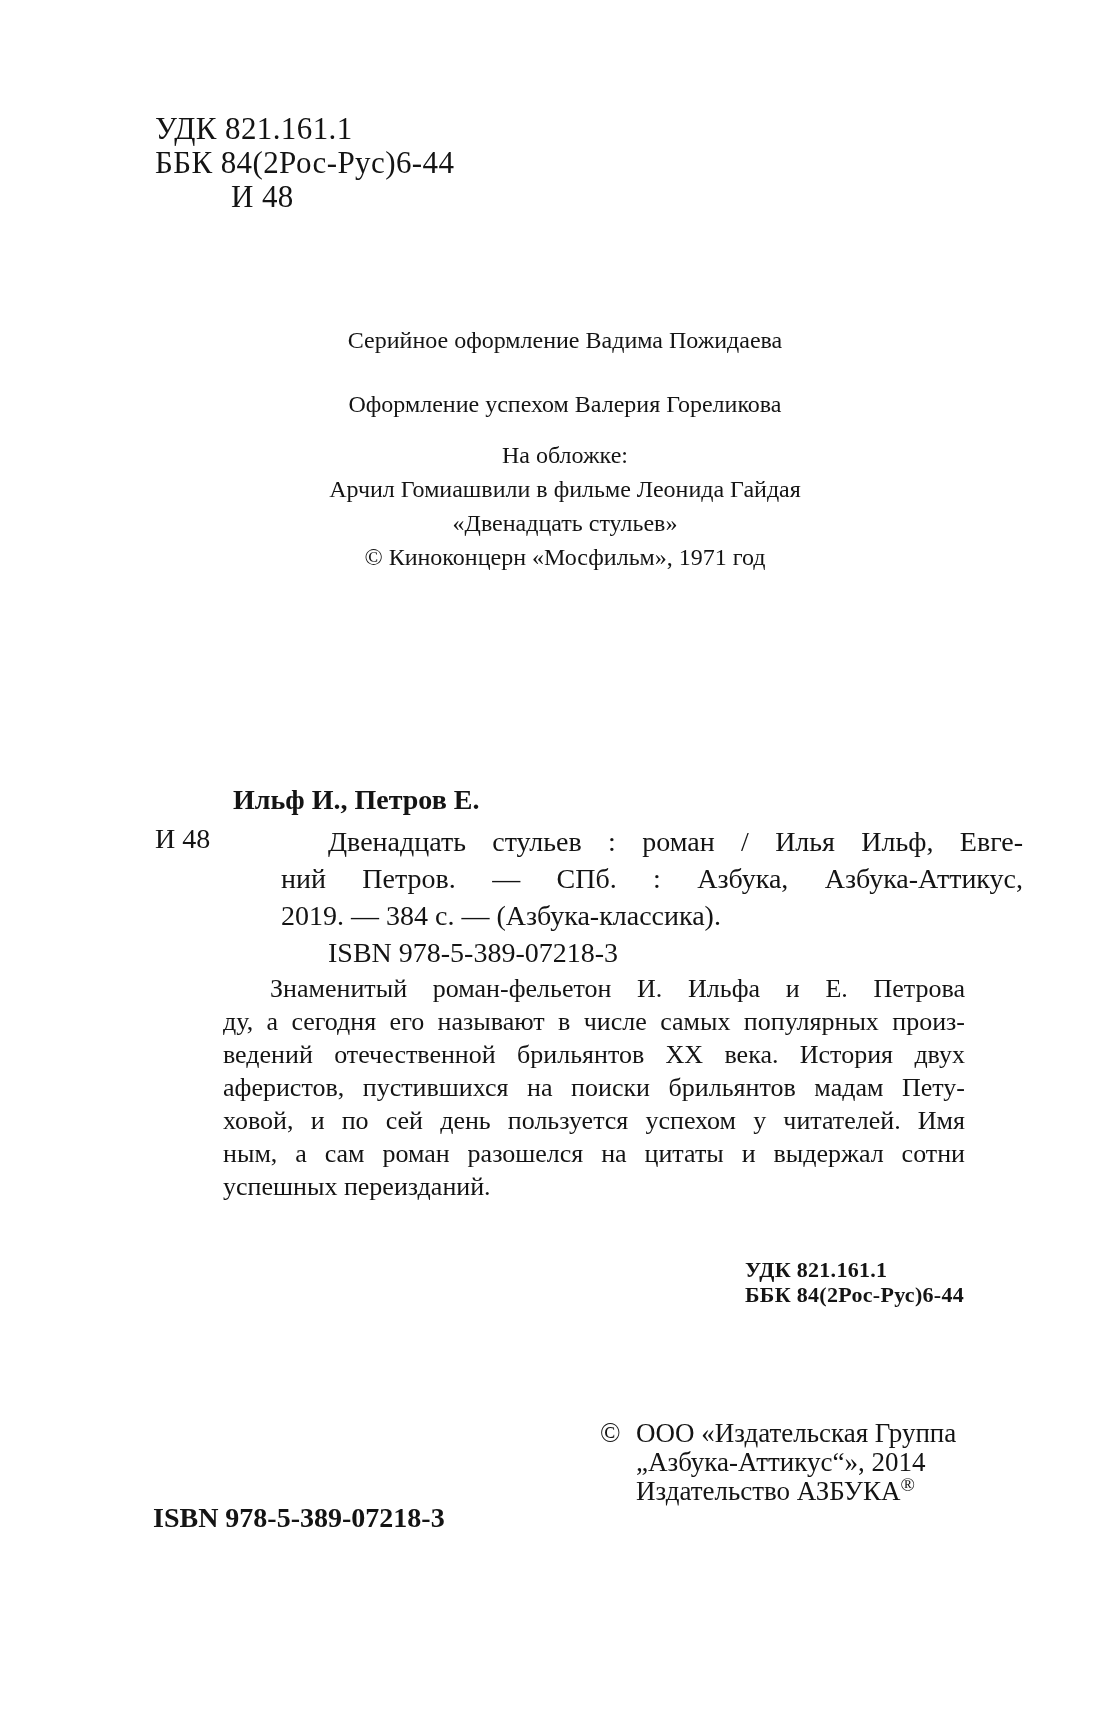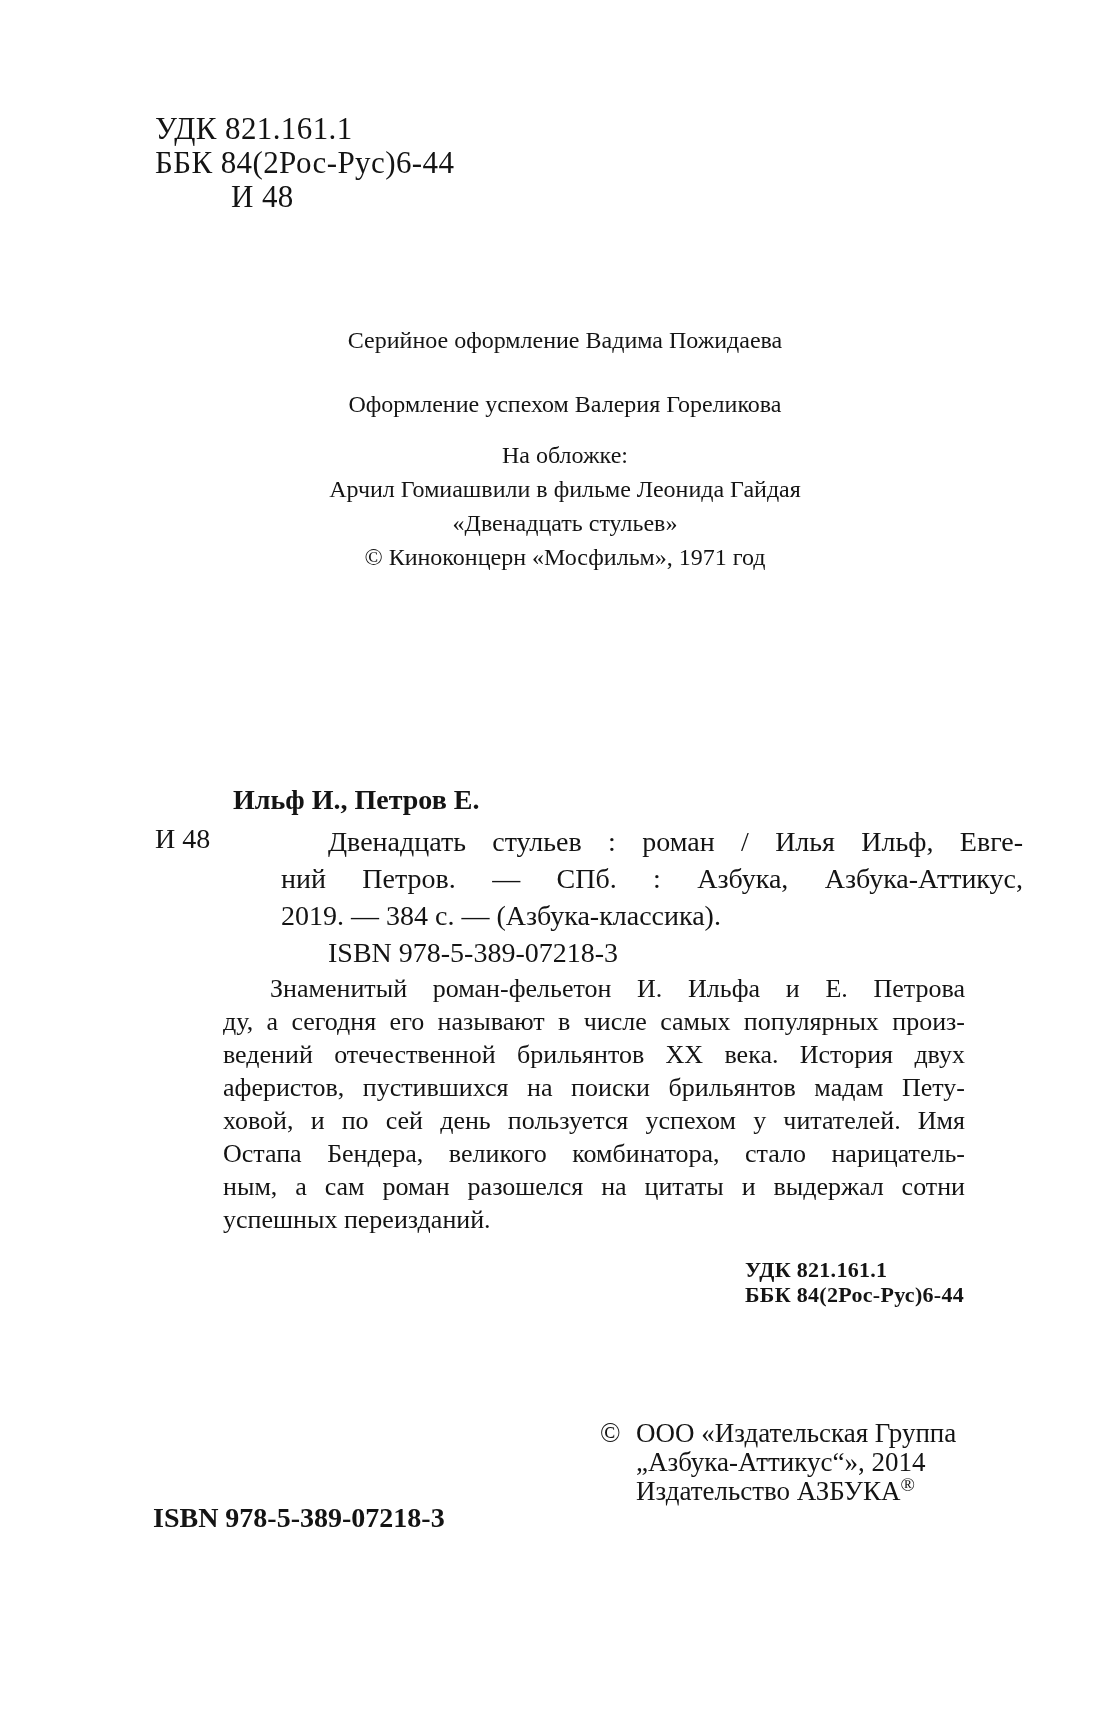--- a/index.html
+++ b/index.html
@@ -117,21 +117,20 @@
     <div>2019. — 384 с. — (Азбука-классика).</div>
     <div class="ind">ISBN 978-5-389-07218-3</div>
   </div>
 
   <div class="abs annotation">
     <div class="j ind">Знаменитый роман-фельетон И. Ильфа и Е. Петрова</div>
     <div class="j">ду, а сегодня его называют в числе самых популярных произ-</div>
     <div class="j">ведений отечественной брильянтов ХХ века. История двух</div>
     <div class="j">аферистов, пустившихся на поиски брильянтов мадам Пету-</div>
     <div class="j">ховой, и по сей день пользуется успехом у читателей. Имя</div>
-    <div class="j">Остапа Бендера, великого комбинатора, стало нарицатель-</div>
     <div class="j">ным, а сам роман разошелся на цитаты и выдержал сотни</div>
     <div>успешных переизданий.</div>
   </div>
 
   <div class="abs card-codes">
     <div>УДК 821.161.1</div>
     <div>ББК 84(2Рос-Рус)6-44</div>
   </div>
 
   <div class="abs bottom-isbn">ISBN 978-5-389-07218-3</div>

